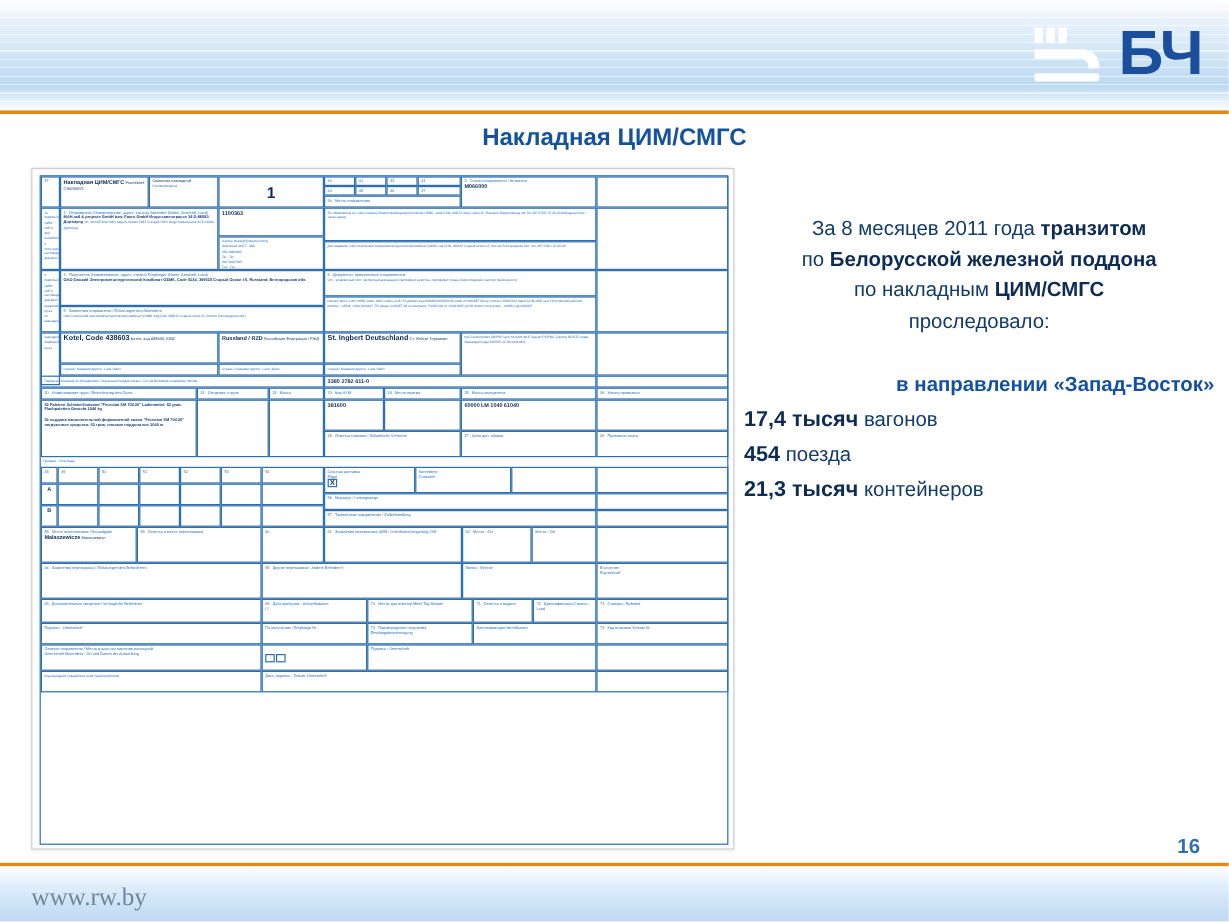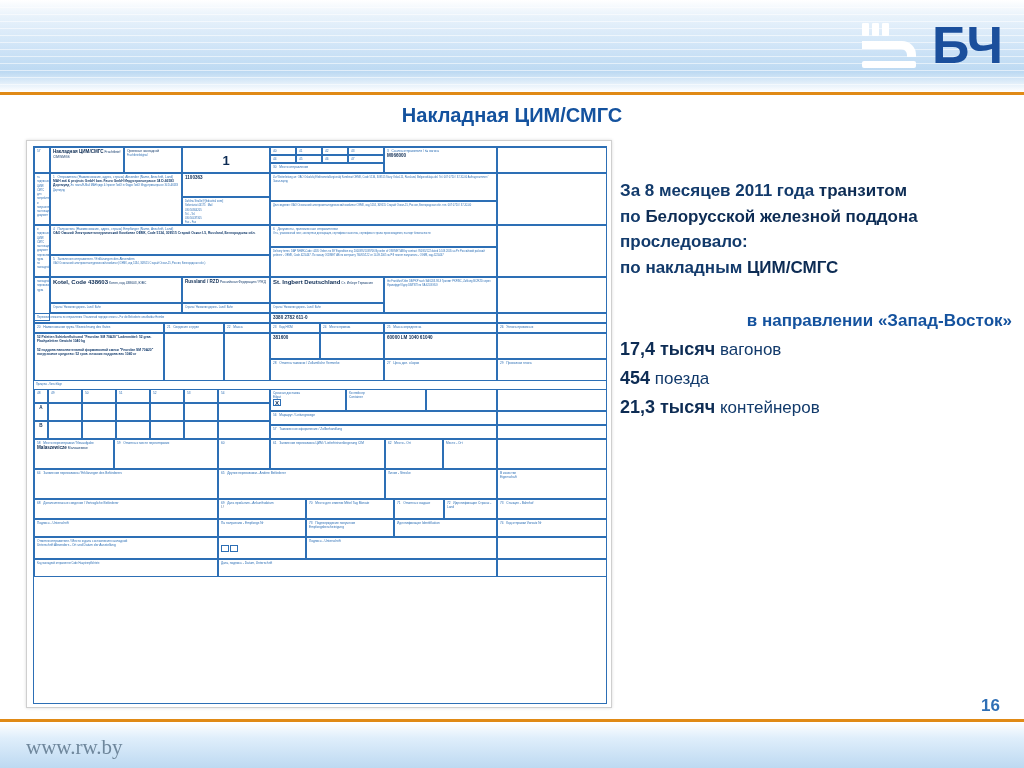--- a/index.html
+++ b/index.html
@@ -70,21 +70,21 @@
   .xbox {
     display:inline-block; width:8px; height:7px; border:0.5px solid #2d6fb5;
     text-align:center; font-size:6px; line-height:6.5px; font-weight:bold; color:#0d2c54;
   }
 
   
   .stats {
     position:absolute; left:620px; top:178px; width:392px;
     color:#123a6b; font-size:17px; line-height:1.5;
   }
-  .stats .lead { text-align:left;font-weight:bold; }
+  .stats .lead { text-align:center; }
   .stats b { color:#0d2c54; }
   .dir {
     margin-top:28px; text-align:right; font-weight:bold; font-size:17px; color:#14529e;
   }
   .row-line { text-align:left; font-size:17px; margin-top:2px; }
   .row-line .v { font-weight:bold; font-size:18px; color:#0d2c54; }
 
   .block2 { margin-top:34px; }
 
   
@@ -490,24 +490,24 @@
   </div>
 </div>
 
 <div class="stats">
   <div class="lead">
     <span>За 8 месяцев 2011 года </span><b>транзитом</b>
   </div>
   <div class="lead">
     <span>по </span><b>Белорусской железной поддона</b>
   </div>
-  <div class="lead">проследовало:</div>
   <div class="lead">
     <span>по накладным </span><b>ЦИМ/СМГС</b>
   </div>
+  <div class="lead">проследовало:</div>
 
   <div class="dir">в направлении «Запад-Восток»</div>
   <div class="row-line">
     <span class="v">17,4 тысяч</span>
     <span>вагонов</span>
   </div>
 
   <div class="row-line">
     <span class="v">454</span>
     <span>поезда</span>

